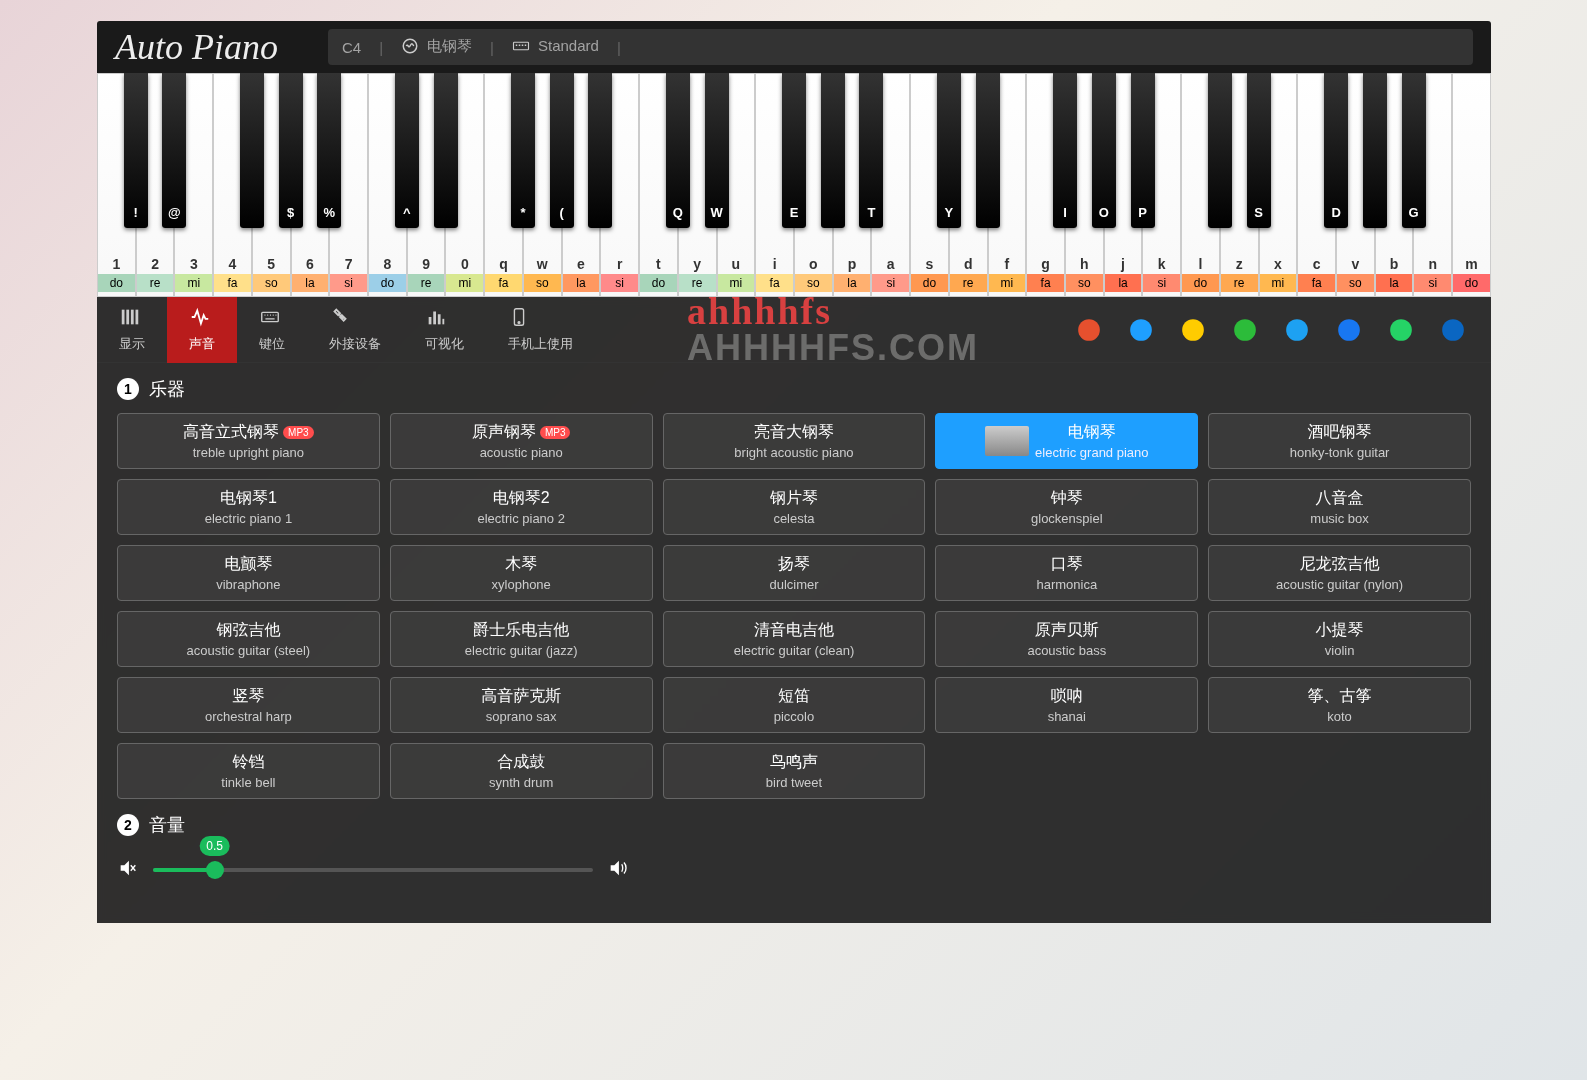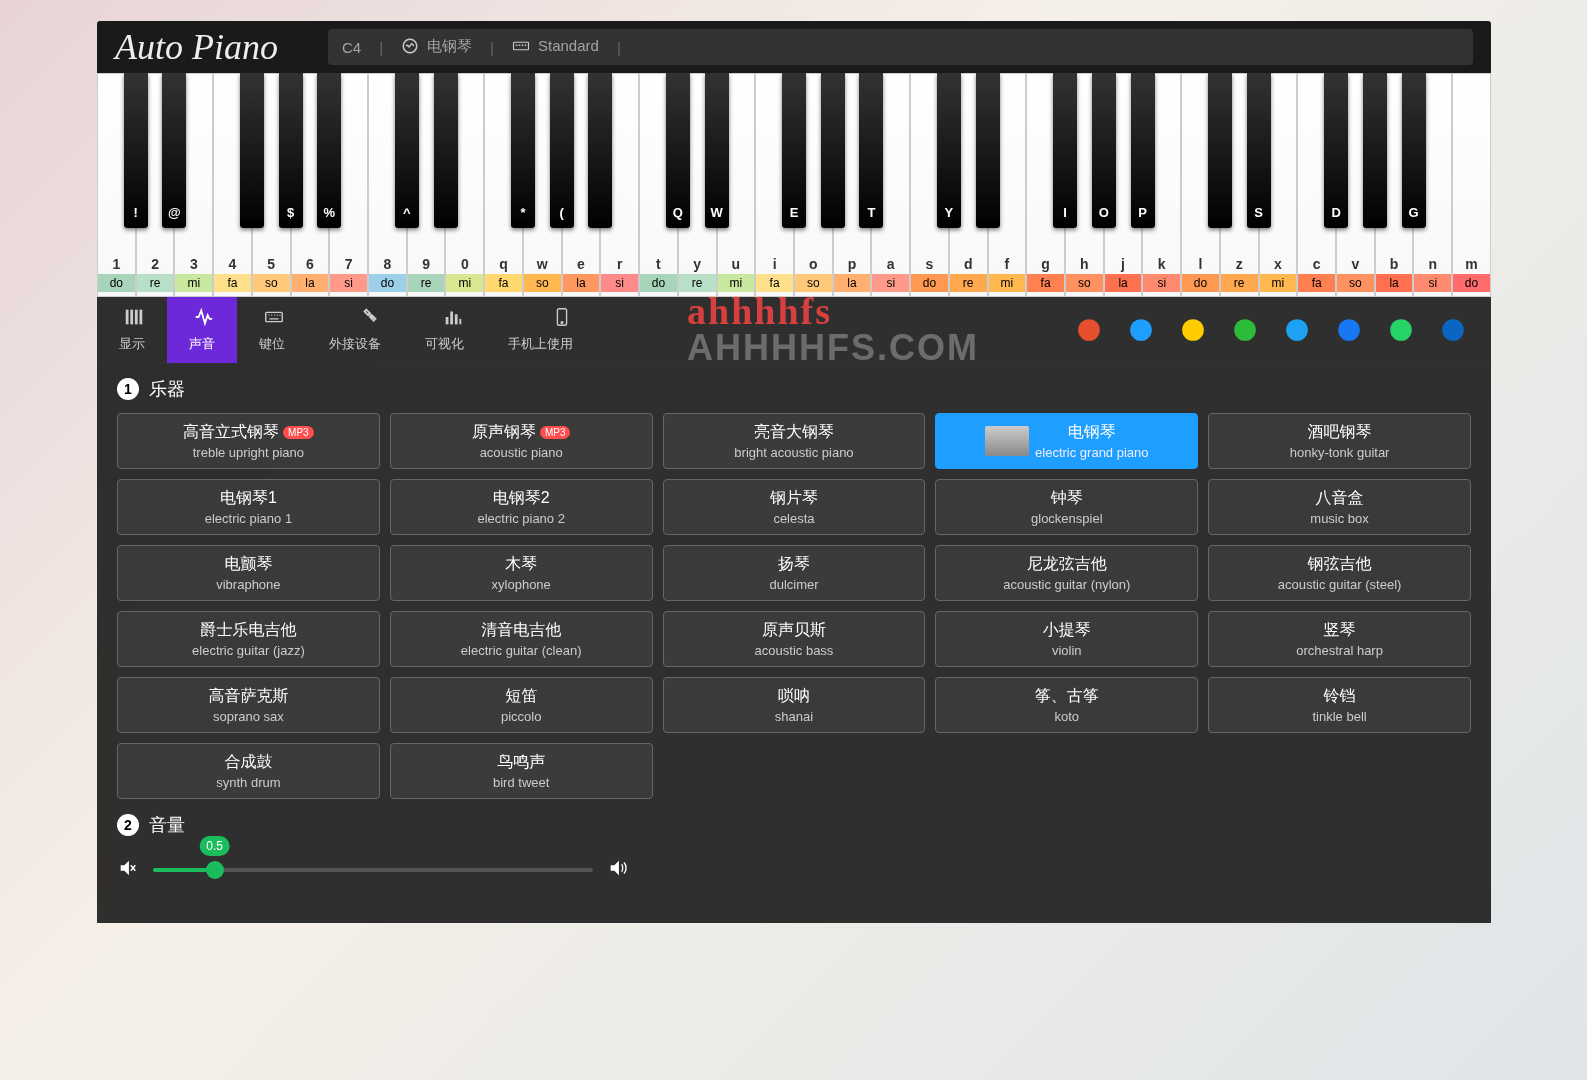--- a/index.html
+++ b/index.html
@@ -18,22 +18,22 @@
   .wk-note{font-size:12px;padding:2px 4px;width:100%;text-align:center}
   .black-keys{position:absolute;top:0;left:0;right:0;height:155px;pointer-events:none}
   .black-key{position:absolute;top:0;width:24px;height:155px;background:linear-gradient(#333,#000);border-radius:0 0 3px 3px;display:flex;align-items:flex-end;justify-content:center;padding-bottom:8px;pointer-events:auto;box-shadow:0 2px 4px rgba(0,0,0,.5)}
   .bk-lbl{color:#fff;font-size:13px;font-weight:600}
   .c-do{background:#a8d5ba}.c-re{background:#b8e0c8}.c-mi{background:#c8e8a0}.c-fa{background:#ffe08a}.c-so{background:#ffc97a}.c-la{background:#ffb070}.c-si{background:#ff9a8a}
   .g-do{background:#9ccfe8}.g-re{background:#a8d5ba}.g-mi{background:#d8e890}.g-fa{background:#ffd870}.g-so{background:#ffb850}.g-la{background:#ff9860}.g-si{background:#ff8a8a}
   .o-do{background:#ff9850}.o-re{background:#ffa850}.o-mi{background:#ffb850}.o-fa{background:#ff8050}.o-so{background:#ff9060}.o-la{background:#ff7050}.o-si{background:#ff8a70}
   .r-do{background:#ff6a6a}
   .panel{background:rgba(30,30,30,.92);backdrop-filter:blur(4px);padding:0 0 40px 0;color:#fff}
   .tabs{display:flex;align-items:center;height:66px;border-bottom:1px solid #333}
-  .tab{display:flex;flex-direction:column;align-items:flex-end;justify-content:center;gap:4px;height:66px;padding:17px 22px;cursor:pointer;font-size:13px;color:#ccc}
-  .tab.active{background:#6d28d9;color:#fff}
+  .tab{display:flex;flex-direction:column;align-items:flex-start;justify-content:center;gap:4px;height:66px;padding:17px 22px;cursor:pointer;font-size:13px;color:#ccc}
+  .tab.active{background:#b91c1c;color:#fff}
   .tab svg{width:22px;height:22px}
   .watermark{position:absolute;left:590px;font-size:38px;font-weight:700;letter-spacing:2px;pointer-events:none}
   .wm1{color:#d84040;top:-8px;font-family:cursive}
   .wm2{color:rgba(200,200,200,.4);top:30px;font-size:36px}
   .socials{margin-left:auto;display:flex;gap:24px;padding-right:24px}
   .socials span{width:28px;height:28px;display:flex;align-items:center;justify-content:center;cursor:pointer}
   .section{padding:14px 20px 0 20px}
   .sec-hdr{display:flex;align-items:center;gap:10px;margin-bottom:12px}
   .sec-num{width:22px;height:22px;border-radius:50%;background:#fff;color:#000;font-weight:700;display:flex;align-items:center;justify-content:center;font-size:14px}
   .sec-title{font-size:18px}
@@ -419,20 +419,21 @@
           <div class="inst selected"><span class="inst-img"></span><span style="display:inline-block;vertical-align:middle"><div class="cn">电钢琴</div><div class="en">electric grand piano</div></span></div>
           <div class="inst"><span style="display:inline-block;vertical-align:middle"><div class="cn">酒吧钢琴</div><div class="en">honky-tonk guitar</div></span></div>
           <div class="inst"><span style="display:inline-block;vertical-align:middle"><div class="cn">电钢琴1</div><div class="en">electric piano 1</div></span></div>
           <div class="inst"><span style="display:inline-block;vertical-align:middle"><div class="cn">电钢琴2</div><div class="en">electric piano 2</div></span></div>
           <div class="inst"><span style="display:inline-block;vertical-align:middle"><div class="cn">钢片琴</div><div class="en">celesta</div></span></div>
           <div class="inst"><span style="display:inline-block;vertical-align:middle"><div class="cn">钟琴</div><div class="en">glockenspiel</div></span></div>
           <div class="inst"><span style="display:inline-block;vertical-align:middle"><div class="cn">八音盒</div><div class="en">music box</div></span></div>
           <div class="inst"><span style="display:inline-block;vertical-align:middle"><div class="cn">电颤琴</div><div class="en">vibraphone</div></span></div>
           <div class="inst"><span style="display:inline-block;vertical-align:middle"><div class="cn">木琴</div><div class="en">xylophone</div></span></div>
           <div class="inst"><span style="display:inline-block;vertical-align:middle"><div class="cn">扬琴</div><div class="en">dulcimer</div></span></div>
+          <div class="inst"><span style="display:inline-block;vertical-align:middle"><div class="cn">口琴</div><div class="en">harmonica</div></span></div>
           <div class="inst"><span style="display:inline-block;vertical-align:middle"><div class="cn">尼龙弦吉他</div><div class="en">acoustic guitar (nylon)</div></span></div>
           <div class="inst"><span style="display:inline-block;vertical-align:middle"><div class="cn">钢弦吉他</div><div class="en">acoustic guitar (steel)</div></span></div>
           <div class="inst"><span style="display:inline-block;vertical-align:middle"><div class="cn">爵士乐电吉他</div><div class="en">electric guitar (jazz)</div></span></div>
           <div class="inst"><span style="display:inline-block;vertical-align:middle"><div class="cn">清音电吉他</div><div class="en">electric guitar (clean)</div></span></div>
           <div class="inst"><span style="display:inline-block;vertical-align:middle"><div class="cn">原声贝斯</div><div class="en">acoustic bass</div></span></div>
           <div class="inst"><span style="display:inline-block;vertical-align:middle"><div class="cn">小提琴</div><div class="en">violin</div></span></div>
           <div class="inst"><span style="display:inline-block;vertical-align:middle"><div class="cn">竖琴</div><div class="en">orchestral harp</div></span></div>
           <div class="inst"><span style="display:inline-block;vertical-align:middle"><div class="cn">高音萨克斯</div><div class="en">soprano sax</div></span></div>
           <div class="inst"><span style="display:inline-block;vertical-align:middle"><div class="cn">短笛</div><div class="en">piccolo</div></span></div>
           <div class="inst"><span style="display:inline-block;vertical-align:middle"><div class="cn">唢呐</div><div class="en">shanai</div></span></div>

